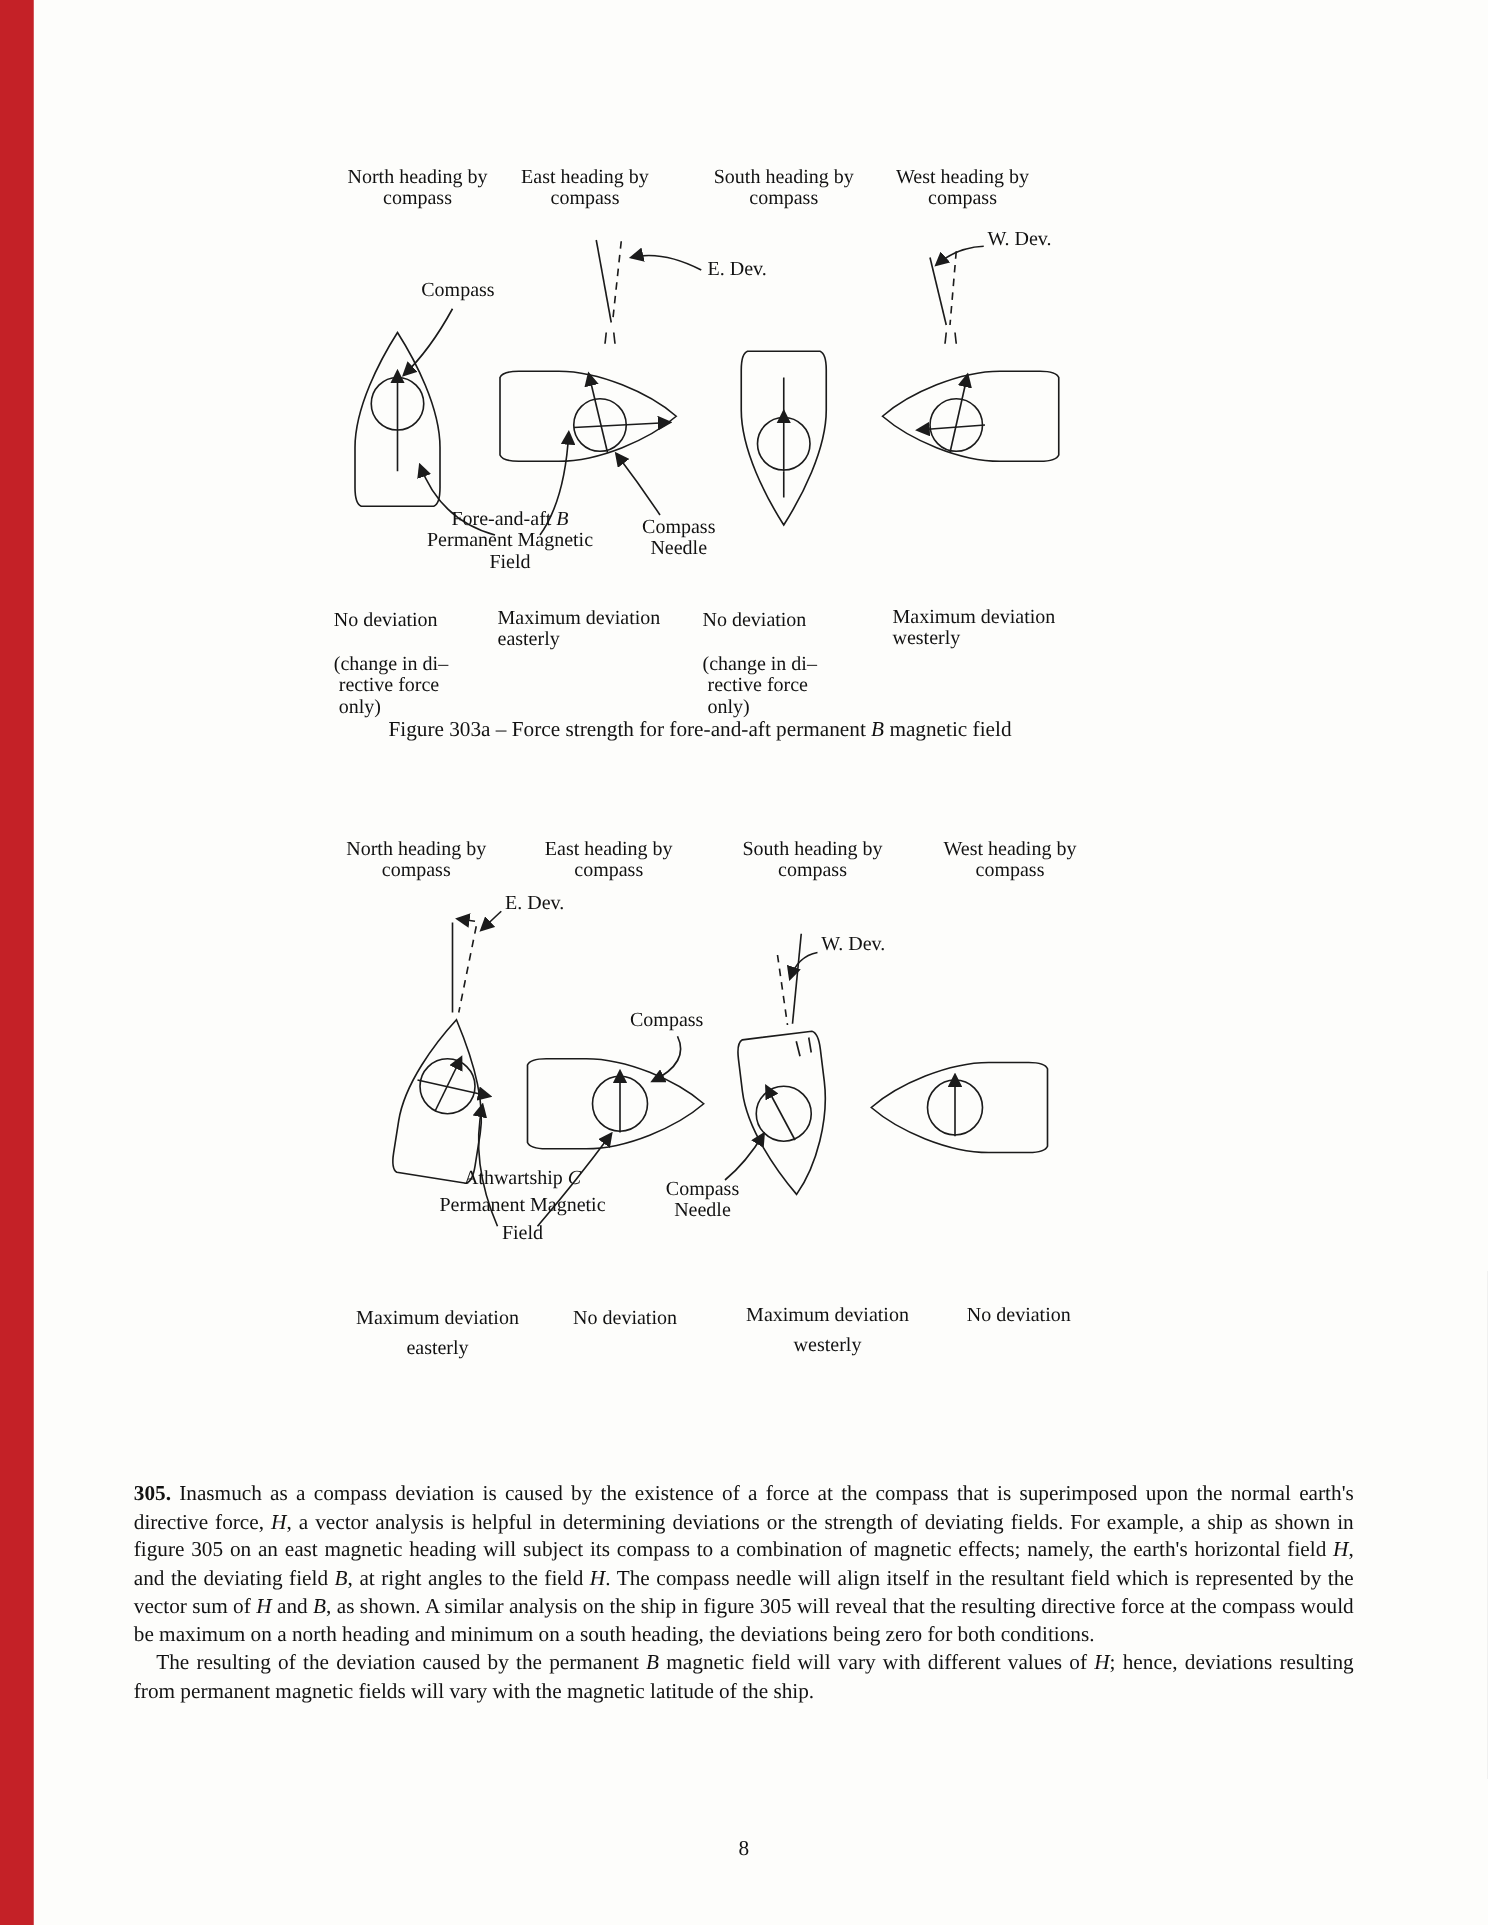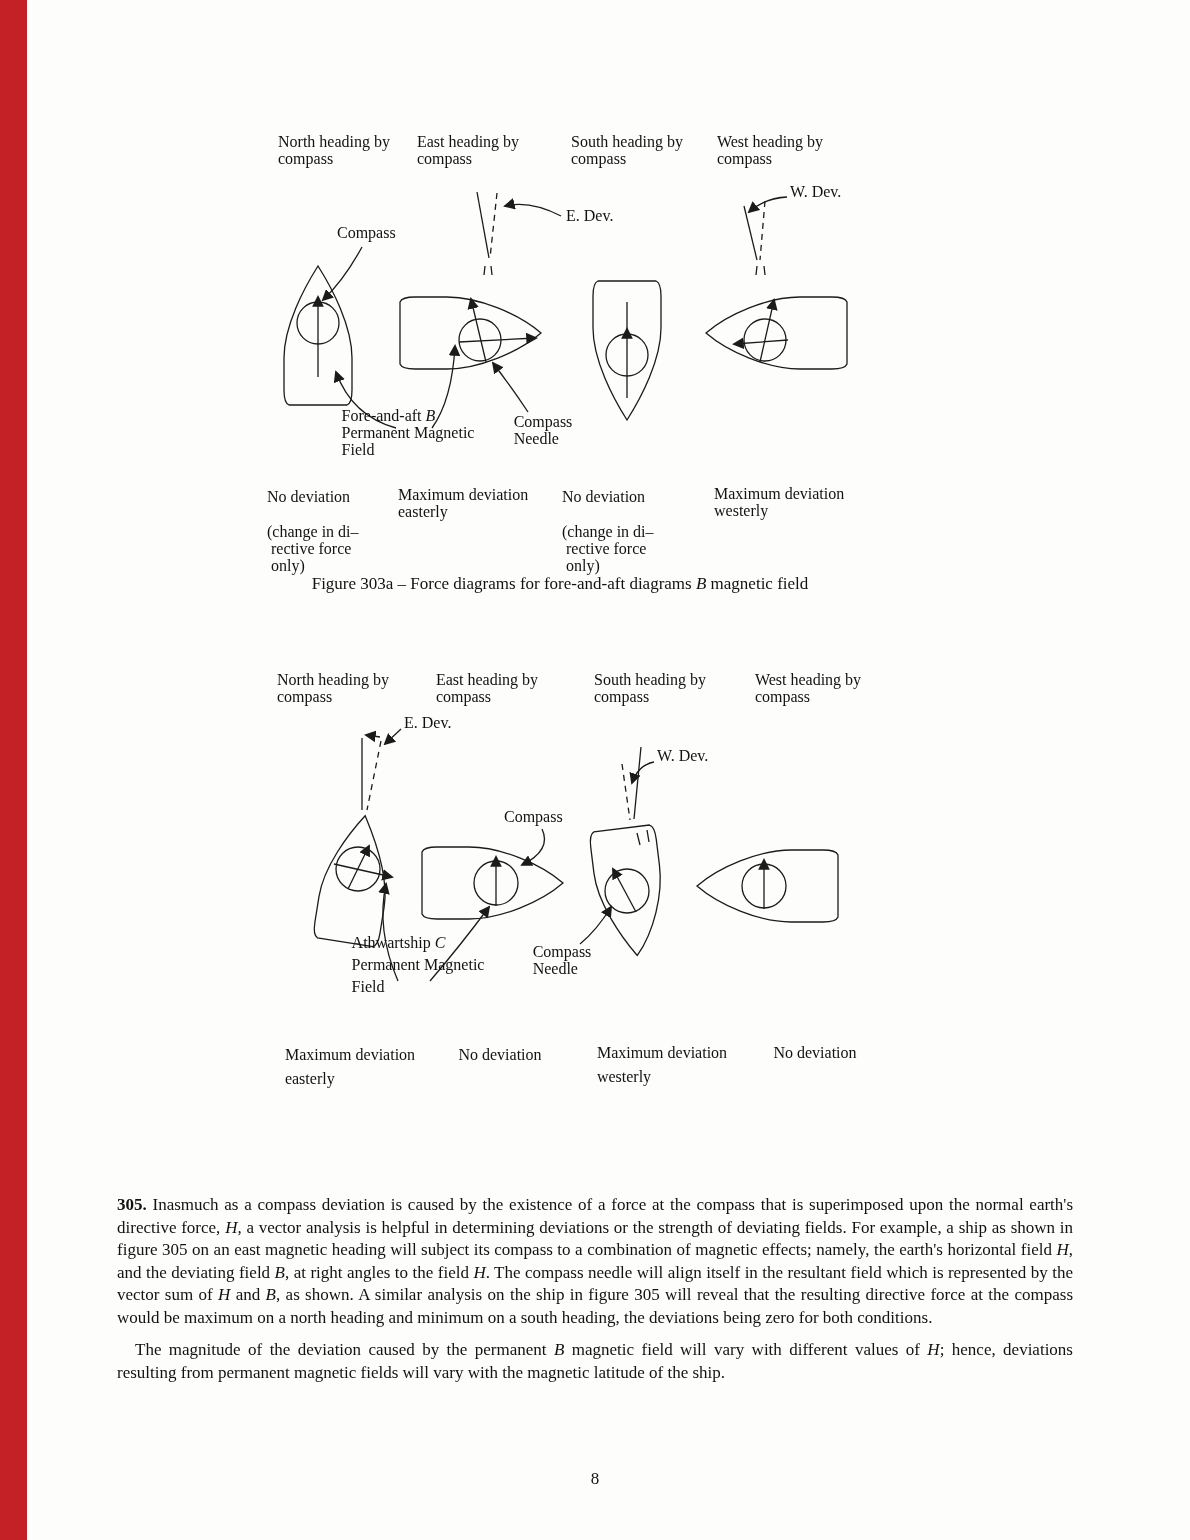--- a/index.html
+++ b/index.html
@@ -1,27 +1,27 @@
 <!DOCTYPE html>
 <html><head>
 <meta charset="utf-8">
 <style>
   html,body{margin:0;padding:0;background:#e8e8e8;}
   .page{position:relative;width:1190px;height:1540px;background:#fdfdfb;overflow:hidden;
         font-family:"Liberation Serif", serif;color:#121212;}
   .edgebar{position:absolute;left:0;top:0;width:27px;height:100%;background:#c42127;}
   svg.diagram{position:absolute;left:0;top:0;}
   .lbl{position:absolute;font:16px/17px "Liberation Serif", serif;color:#121212;white-space:nowrap;}
-  .ctr{transform:translateX(-50%);text-align:left;}
+  .ctr{transform:translateX(-50%);text-align:center;}
   .caption{font-size:17px;}
   .paren{margin-top:18px;}
   .sp{margin-top:7px;}
   .textblock{position:absolute;left:107px;top:1184px;width:976px;
              font:17px/22.5px "Liberation Serif", serif;text-align:justify;}
-  .textblock p{margin:10px;}
+  .textblock p{margin:0;}
   .textblock p.cont{text-indent:18px;}
 </style>
 </head>
 <body>
 
 <div class="page">
   <div class="edgebar"></div>
 
   <svg class="diagram" width="1190" height="1540" viewBox="0 0 1190 1540">
     <defs>
@@ -159,21 +159,21 @@
     <div>No deviation</div>
     <div class="paren">(change in di–</div>
     <div style="padding-left:4px">rective force</div>
     <div style="padding-left:4px">only)</div>
   </div>
   <div class="lbl" style="left:714px;top:485px">
     <div>Maximum deviation</div>
     <div>westerly</div>
   </div>
 
-  <div class="lbl ctr caption" style="left:560px;top:575px"><span>Figure 303a – Force diagrams for fore-and-aft diagrams </span><span style="font-style: italic;">B</span><span> magnetic field</span></div>
+  <div class="lbl ctr caption" style="left:560px;top:575px"><span>Figure 303a – Force strength for fore-and-aft permanent </span><span style="font-style: italic;">B</span><span> magnetic field</span></div>
 
   <div class="lbl ctr" style="left:333px;top:671px">
     <div>North heading by</div>
     <div>compass</div>
   </div>
   <div class="lbl ctr" style="left:487px;top:671px">
     <div>East heading by</div>
     <div>compass</div>
   </div>
   <div class="lbl ctr" style="left:650px;top:671px">
@@ -211,17 +211,17 @@
     <div>Maximum deviation</div>
     <div class="sp">westerly</div>
   </div>
   <div class="lbl ctr" style="left:815px;top:1044px">
     <div>No deviation</div>
   </div>
 
 
   <div class="textblock">
     <p><span style="font-weight: bold;">305.</span><span> Inasmuch as a compass deviation is caused by the existence of a force at the compass that is superimposed upon the normal earth's directive force, </span><span style="font-style: italic;">H</span><span>, a vector analysis is helpful in determining deviations or the strength of deviating fields. For example, a ship as shown in figure 305 on an east magnetic heading will subject its compass to a combination of magnetic effects; namely, the earth's horizontal field </span><span style="font-style: italic;">H</span><span>, and the deviating field </span><span style="font-style: italic;">B</span><span>, at right angles to the field </span><span style="font-style: italic;">H</span><span>. The compass needle will align itself in the resultant field which is represented by the vector sum of </span><span style="font-style: italic;">H</span><span> and </span><span style="font-style: italic;">B</span><span>, as shown. A similar analysis on the ship in figure 305 will reveal that the resulting directive force at the compass would be maximum on a north heading and minimum on a south heading, the deviations being zero for both conditions.</span></p>
-    <p class="cont"><span>The magnitude of the deviation caused by the permanent </span><span style="font-style: italic;">B</span><span> magnetic field will vary with different values of </span><span style="font-style: italic;">H</span><span>; hence, deviations resulting from permanent magnetic fields will vary with the magnetic latitude of the ship.</span></p>
+    <p class="cont"><span>The resulting of the deviation caused by the permanent </span><span style="font-style: italic;">B</span><span> magnetic field will vary with different values of </span><span style="font-style: italic;">H</span><span>; hence, deviations resulting from permanent magnetic fields will vary with the magnetic latitude of the ship.</span></p>
   </div>
 
   <div class="lbl ctr caption" style="left:595px;top:1470px">8</div>
 </div>
 
 </body></html>

